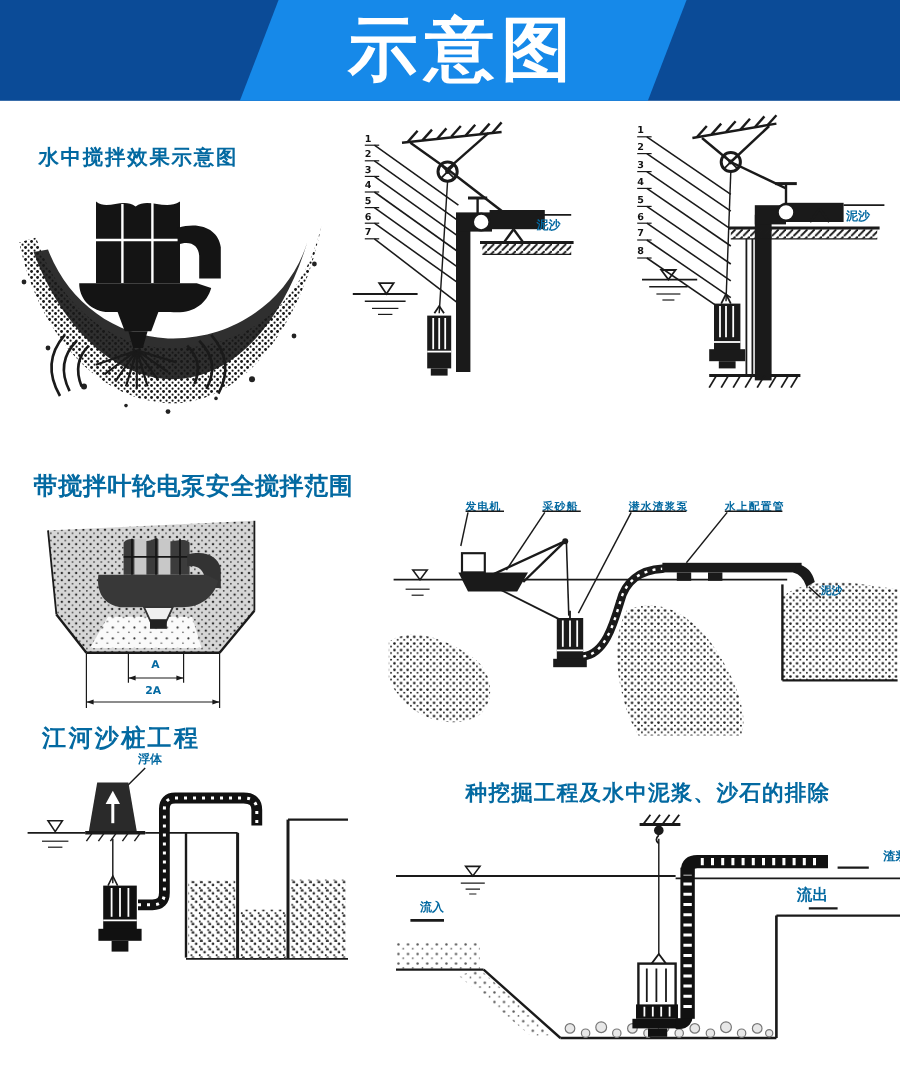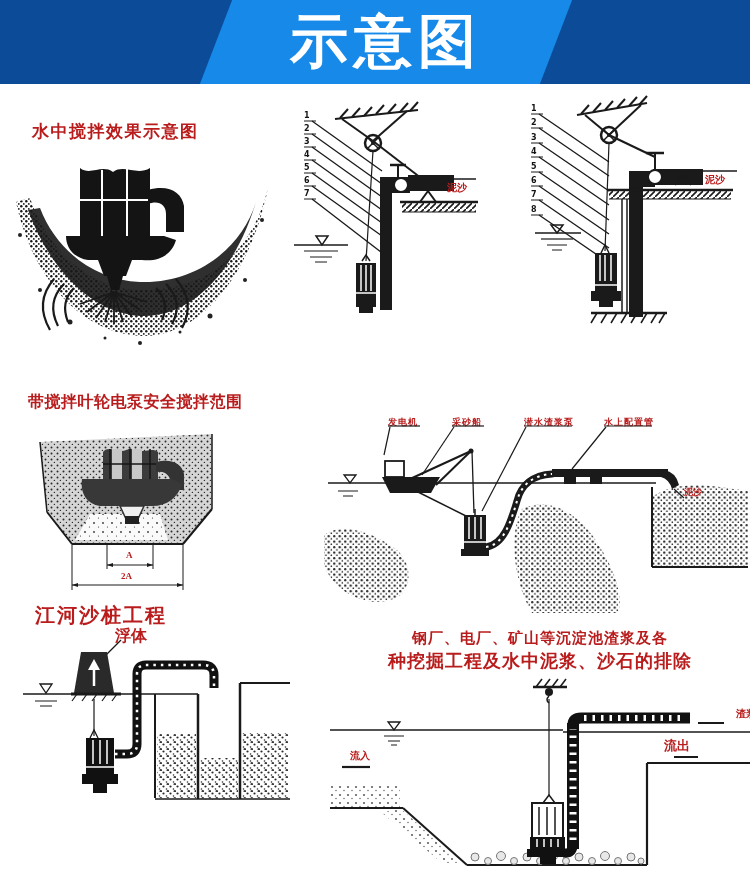--- a/index.html
+++ b/index.html
@@ -6,21 +6,21 @@
   #page{position:relative;width:750px;height:889px;background:#fff;overflow:hidden;
         font-family:"DejaVu Sans","Liberation Sans",sans-serif;padding-left:24px;}
   
   #hdr{position:absolute;left:0;top:0;width:750px;height:84px;}
   #hdr .ribbon{position:absolute;left:216px;top:0;width:340px;height:84px;transform:skewX(-21deg);}
   #hdr .htitle{position:absolute;left:216px;top:6px;width:340px;text-align:center;
       font-family:"Liberation Serif","DejaVu Serif",serif;font-weight:700;font-size:58px;
       line-height:72px;color:#fff;letter-spacing:6px;}
   .panel{position:absolute;}
   .panel svg{position:absolute;left:0;top:0;}
-  .t{position:absolute;font-weight:bold;color:#b91c1c;white-space:nowrap;font-family:Liberation Serif, serif;}
+  .t{position:absolute;font-weight:bold;color:#0369a1;white-space:nowrap;}
   .num{position:absolute;font-size:8px;font-weight:bold;color:#131313;line-height:9px;}
   .ctr{text-align:center;}
 </style>
 </head>
 <body>
 
 <div id="page">
 
   <div id="hdr" style="background:#0b4b97;">
     <div class="ribbon" style="background:#1689e9;"></div>
@@ -255,21 +255,21 @@
     <span class="num" style="left:26px;top:38px;">3</span>
     <span class="num" style="left:26px;top:52px;">4</span>
     <span class="num" style="left:26px;top:67px;">5</span>
     <span class="num" style="left:26px;top:81px;">6</span>
     <span class="num" style="left:26px;top:95px;">7</span>
     <span class="num" style="left:26px;top:110px;">8</span>
     <span class="t" style="left:200px;top:78px;font-size:10px;">泥沙</span>
   </div>
 
   <div class="panel" id="panelD" style="left:20px;top:380px;width:265px;height:230px;">
-    <span class="t" style="left:8px;top:12px;font-size:16px;letter-spacing:0.5px;">带搅拌叶轮电泵安全搅拌范围</span>
+    <span class="t" style="left:8px;top:12px;font-size:20px;letter-spacing:0.5px;">带搅拌叶轮电泵安全搅拌范围</span>
     <svg style="top:42px;" width="265" height="183" viewBox="0 0 265 183">
       <defs>
         <pattern id="pDdots" width="6" height="6" patternUnits="userSpaceOnUse">
           <circle cx="1.5" cy="1.5" r="1" fill="#2a2a2a"></circle>
             <circle cx="4.4" cy="4.4" r="0.7" fill="#2a2a2a"></circle>
         </pattern>
         <pattern id="pDdots2" width="9" height="9" patternUnits="userSpaceOnUse">
           <circle cx="2" cy="2" r="0.9" fill="#333"></circle>
             <circle cx="6.5" cy="6" r="0.6" fill="#333"></circle>
         </pattern>
@@ -368,21 +368,21 @@
         <line x1="181" y1="92" x2="181" y2="114"></line>
           <line x1="164" y1="117" x2="186" y2="117"></line>
       </g>
       <rect x="161" y="124" width="28" height="7" fill="#1a1a1a"></rect>
     </svg>
     <span class="t" style="left:384px;top:106px;font-size:9px;">泥沙</span>
   </div>
 
   <div class="panel" id="panelF" style="left:15px;top:596px;width:300px;height:259px;text-align:right;">
     <span class="t" style="left:20px;top:6px;font-size:20px;letter-spacing:2px;">江河沙桩工程</span>
-    <span class="t" style="left:100px;top:30px;font-size:16px;">浮体</span>
+    <span class="t" style="left:100px;top:30px;font-size:10px;">浮体</span>
     <svg width="300" height="259" viewBox="0 0 300 259">
       <defs>
         <pattern id="pFdots" width="7" height="7" patternUnits="userSpaceOnUse">
           <circle cx="1.5" cy="1.5" r="1.1" fill="#2a2a2a"></circle>
             <circle cx="4.5" cy="4" r="0.8" fill="#2a2a2a"></circle>
           <circle cx="5.8" cy="6.2" r="1.3" fill="#3a3a3a"></circle>
         </pattern>
       </defs>
       <line x1="106" y1="44" x2="88" y2="62" stroke="#1a1a1a" stroke-width="1.2"></line>
       <polygon points="83,67 91,60 91,68" fill="#1a1a1a"></polygon>
@@ -422,21 +422,20 @@
         <line x1="225" y1="87" x2="275" y2="87" stroke-width="2"></line>
         <line x1="140" y1="203" x2="275" y2="203" stroke-width="1.5"></line>
       </g>
       <rect x="142" y="138" width="39" height="64" fill="url(#pFdots)"></rect>
       <rect x="185" y="162" width="38" height="42" fill="url(#pFdots)"></rect>
       <rect x="227" y="137" width="46" height="65" fill="url(#pFdots)"></rect>
     </svg>
   </div>
 
   <div class="panel" id="panelG" style="left:330px;top:625px;width:420px;height:264px;">
-    <span class="t ctr" style="left:0px;top:4px;width:420px;font-size:15px;letter-spacing:1px;">钢厂、电厂、矿山等沉淀池渣浆及各</span>
     <span class="t ctr" style="left:0px;top:24px;width:420px;font-size:18px;letter-spacing:1px;">种挖掘工程及水中泥浆、沙石的排除</span>
     <svg style="top:48px;" width="420" height="216" viewBox="0 0 420 216">
       <defs>
         <pattern id="pGdots" width="8" height="8" patternUnits="userSpaceOnUse">
           <circle cx="2" cy="2" r="1" fill="#555"></circle>
             <circle cx="6" cy="5.5" r="0.7" fill="#555"></circle>
         </pattern>
       </defs>
       <polygon points="0,112 70,112 70,135 0,135" fill="url(#pGdots)"></polygon>
       <polygon points="70,135 132,190 112,190 52,140" fill="url(#pGdots)"></polygon>

